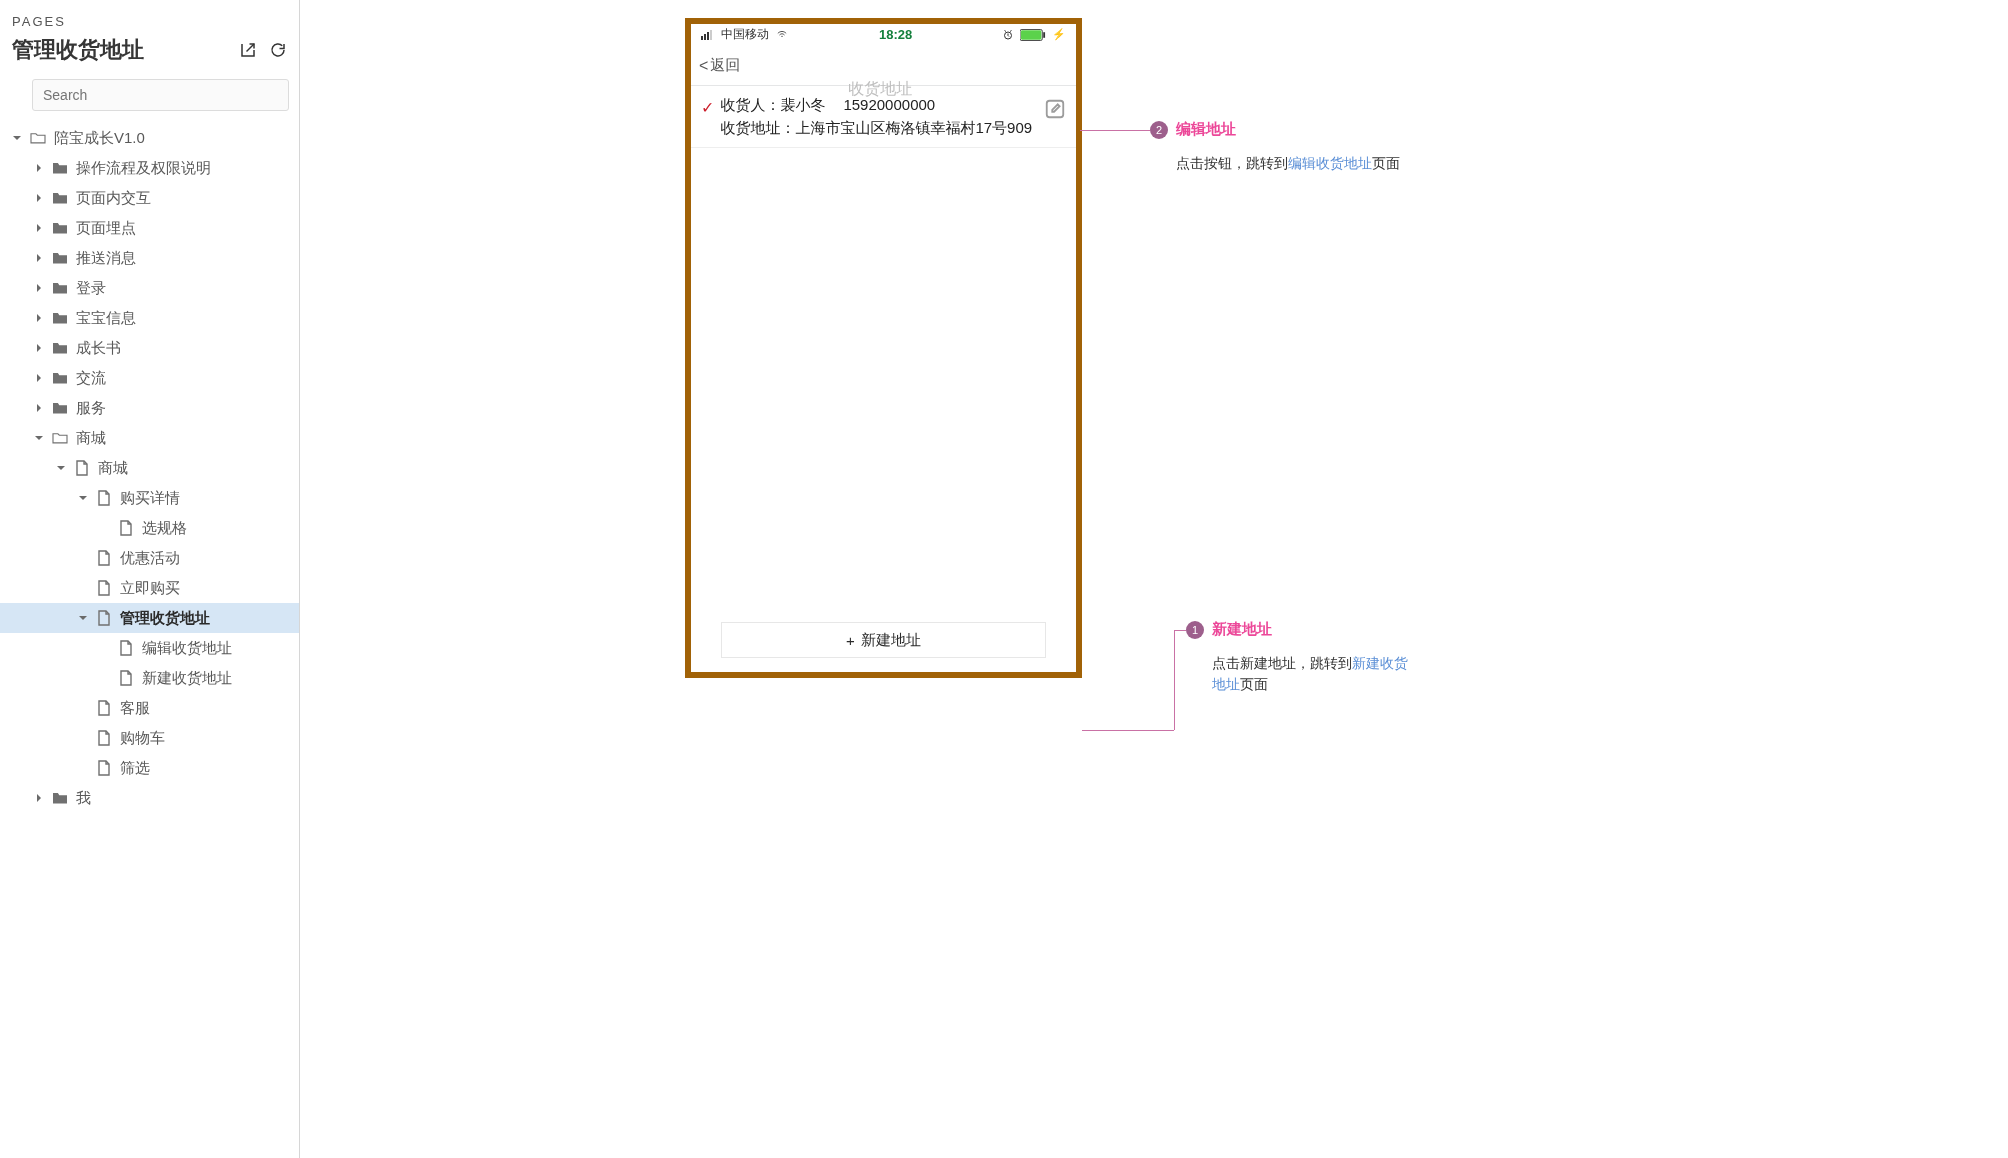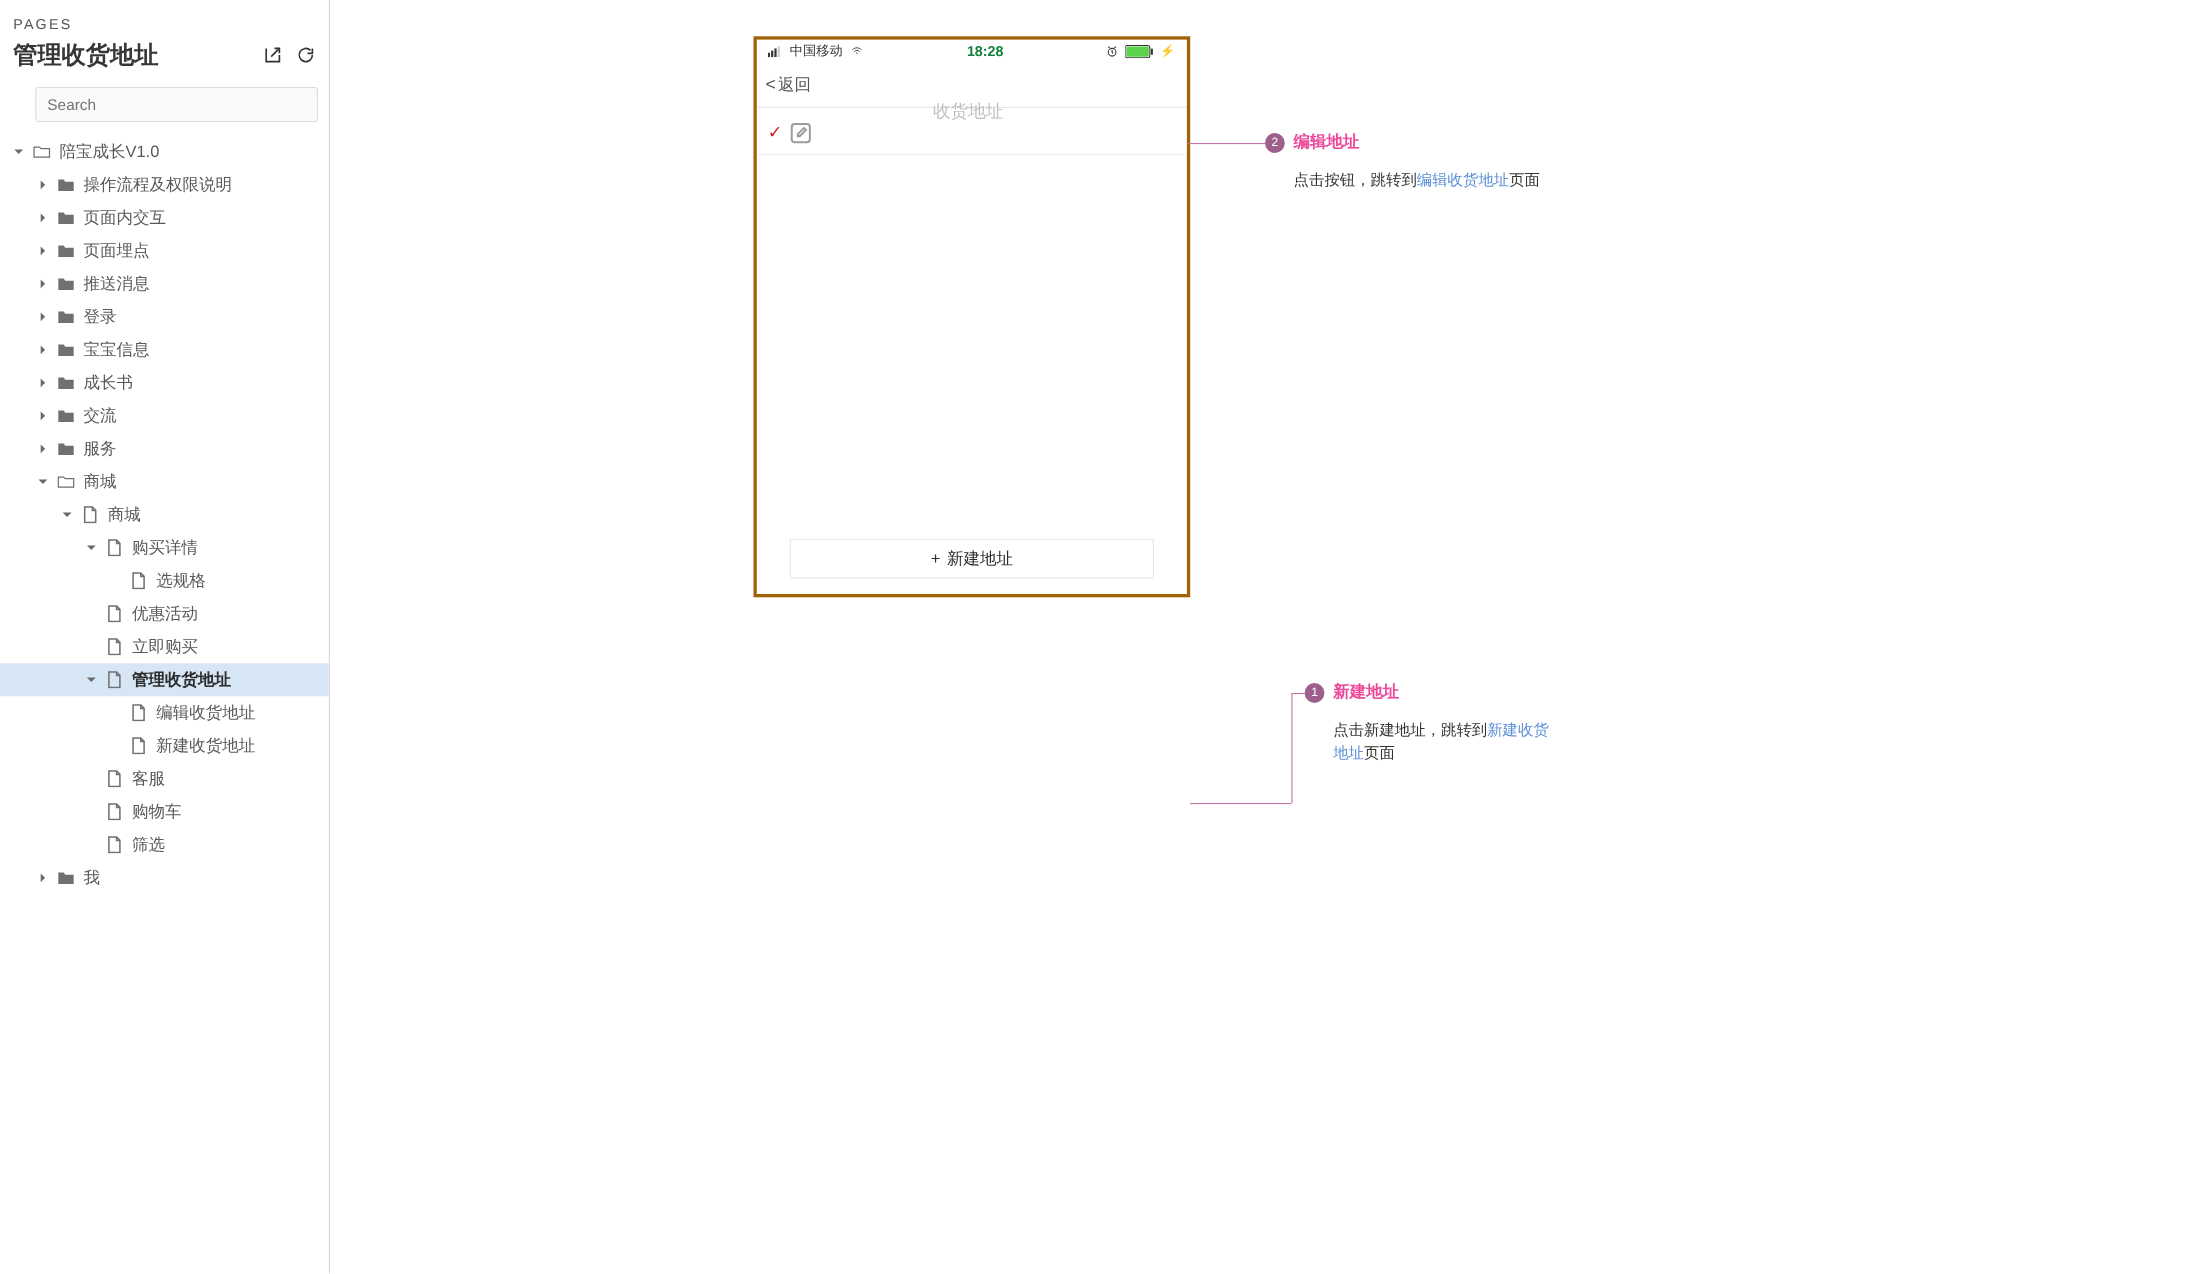--- a/index.html
+++ b/index.html
@@ -25,21 +25,21 @@
     .indent-2 { padding-left: 54px; }
     .indent-3 { padding-left: 76px; }
     .indent-4 { padding-left: 98px; }
     .selected { background: #d6e6f5; }
     .selected .label { color: #2b2b2b; font-weight: 600; }
     .no-arrow { width: 14px; margin-right: 2px; }
 
     
     .canvas { flex: 1; position: relative; background: #fff; }
 
-    .phone { position: absolute; left: 385px; top: 33px; width: 397px; height: 510px; border: 3px solid #a16207; background: #fff; display: flex; flex-direction: column; }
+    .phone { position: absolute; left: 385px; top: 18px; width: 397px; height: 660px; border: 6px solid #a16207; background: #fff; display: flex; flex-direction: column; }
     .statusbar { height: 22px; display: flex; align-items: center; justify-content: space-between; padding: 0 10px; font-size: 12px; border-bottom: 1px solid transparent; }
     .sb-left, .sb-right { display: flex; align-items: center; gap: 6px; color: #333; }
     .sb-time { font-weight: 700; font-size: 13px; color: #15803d; }
 
     .navbar { height: 40px; display: flex; align-items: center; padding: 0 8px; border-bottom: 1px solid #e5e6e7; color: #9b9b9b; }
     .nav-back { display: flex; align-items: center; color: #555; font-size: 15px; gap: 2px; }
     .nav-title { flex: 1; text-align: center; font-size: 16px; color: #bfbfbf; padding-right: 48px; margin-top: 48px; }
 
     .content { flex: 1; position: relative; }
     .addr-row { display: flex; align-items: flex-start; padding: 8px 10px; border-bottom: 1px solid #eee; }
@@ -417,20 +417,29 @@
       <div class="nav-back">
         <span style="font-size:16px">&lt;</span>
         <span>返回</span>
       </div>
       <div class="nav-title">收货地址</div>
     </div>
 
     <div class="content">
       <div class="addr-row">
         <span class="check">✓</span>
+        <div class="addr-text">
+          <div class="addr-line1">
+            <span><span>收货人：</span><span>裴小冬</span></span>
+            <span>15920000000</span>
+          </div>
+          <div>
+            <span>收货地址：</span><span>上海市宝山区梅洛镇幸福村17号909</span>
+          </div>
+        </div>
         <span class="edit-ic">
           <svg width="22" height="22" viewBox="0 0 24 24" fill="none" stroke="currentColor" stroke-width="2">
               <rect x="3" y="3" width="18" height="18" rx="3"></rect>
               <path d="M15 7l2 2-6 6H9v-2l6-6z"></path>
             </svg>
         </span>
       </div>
 
       <div class="newaddr-btn">
         <span>+</span>

